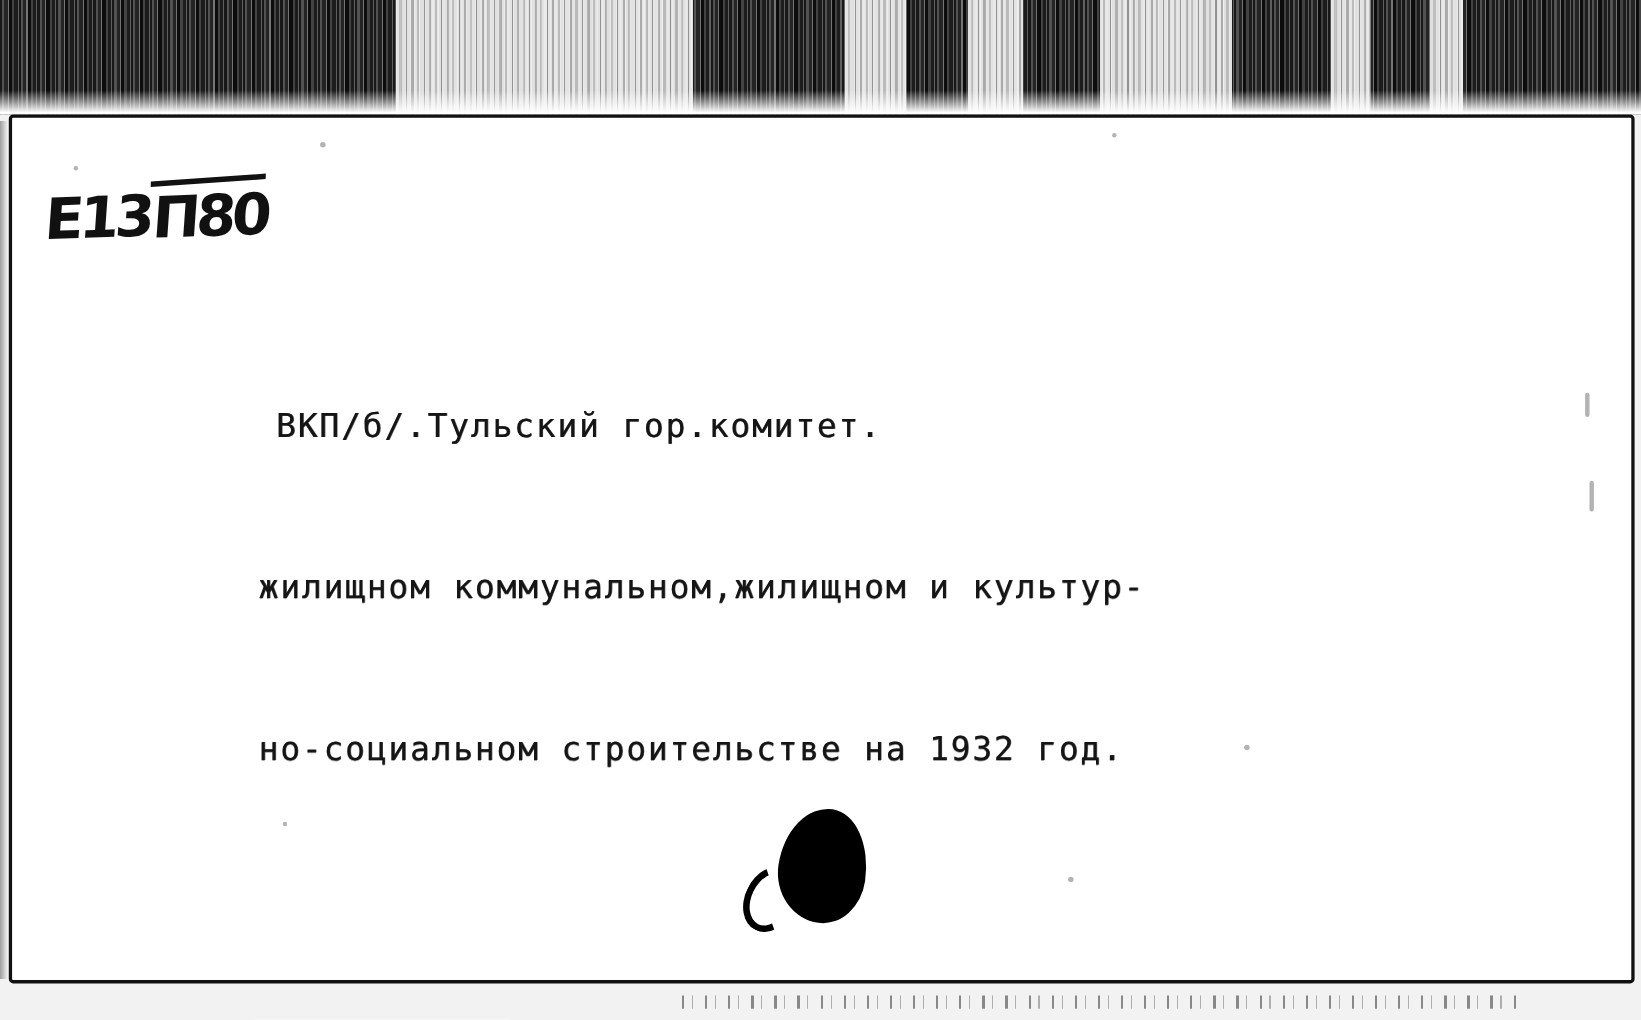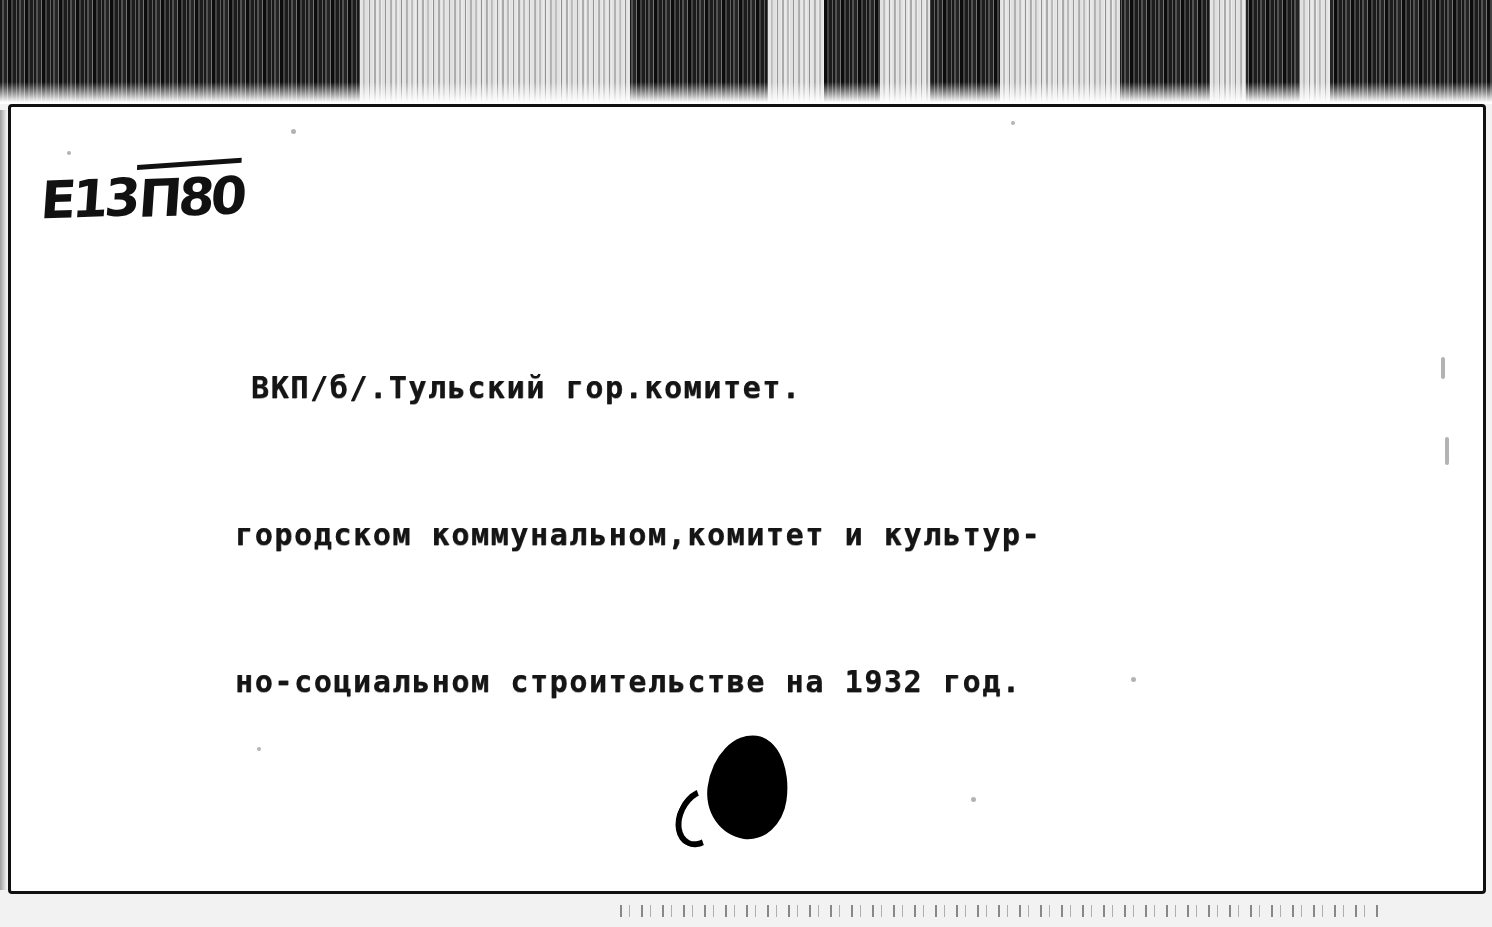--- a/index.html
+++ b/index.html
@@ -119,21 +119,21 @@
     top: 158px;
     width: 1210px;
     color: #151515;
     font-family: "DejaVu Sans Mono", monospace;
     font-size: 30px;
     line-height: 49px;
     letter-spacing: 1.6px;
     white-space: pre;
     text-shadow: 0.6px 0 0 rgba(0,0,0,0.55), 0 0.6px 0 rgba(0,0,0,0.35);
   }
-  .typed .line { display: block; font-weight: bold; }
+  .typed .line { display: block; }
   .typed .ind1 { padding-left: 86px; }
   .typed .flush { margin-left: -16px; }
 
   
   .blot {
     position: absolute;
     left: 697px;
     top: 628px;
     width: 80px;
     height: 104px;
@@ -205,21 +205,21 @@
     <div class="speck" style="left:246px; top:640px; width:4px; height:4px;"></div>
     <div class="speck" style="left:1430px; top:250px; width:4px; height:22px; border-radius:2px;"></div>
     <div class="speck" style="left:1434px; top:330px; width:4px; height:28px; border-radius:2px;"></div>
 
     <div class="shelfmark">
       <span>Е13</span><span class="frac"><span class="bar"></span><span>П</span><span>80</span></span>
     </div>
 
     <div class="typed">
       <span class="line">ВКП/б/.Тульский гор.комитет.</span>
-      <span class="line flush">городском коммунальном,комитет и культур-</span>
+      <span class="line flush">жилищном коммунальном,жилищном и культур-</span>
       <span class="line flush">но-социальном строительстве на 1932 год.</span>
       
       
       
     </div>
 
     <div class="blot">
       <div class="tail"></div>
     </div>
 

